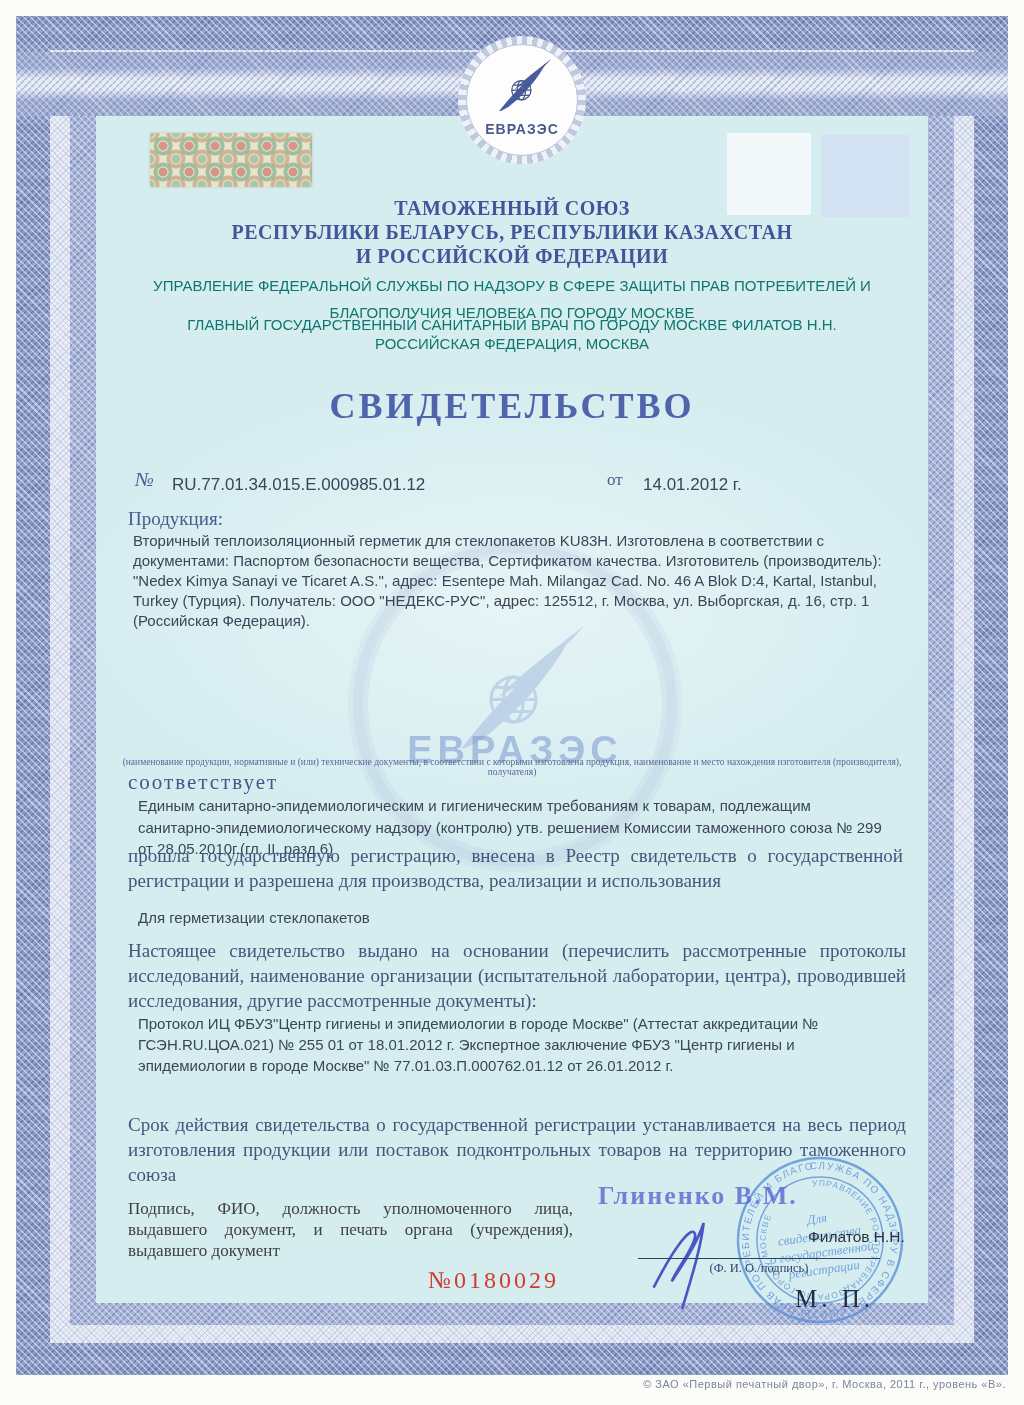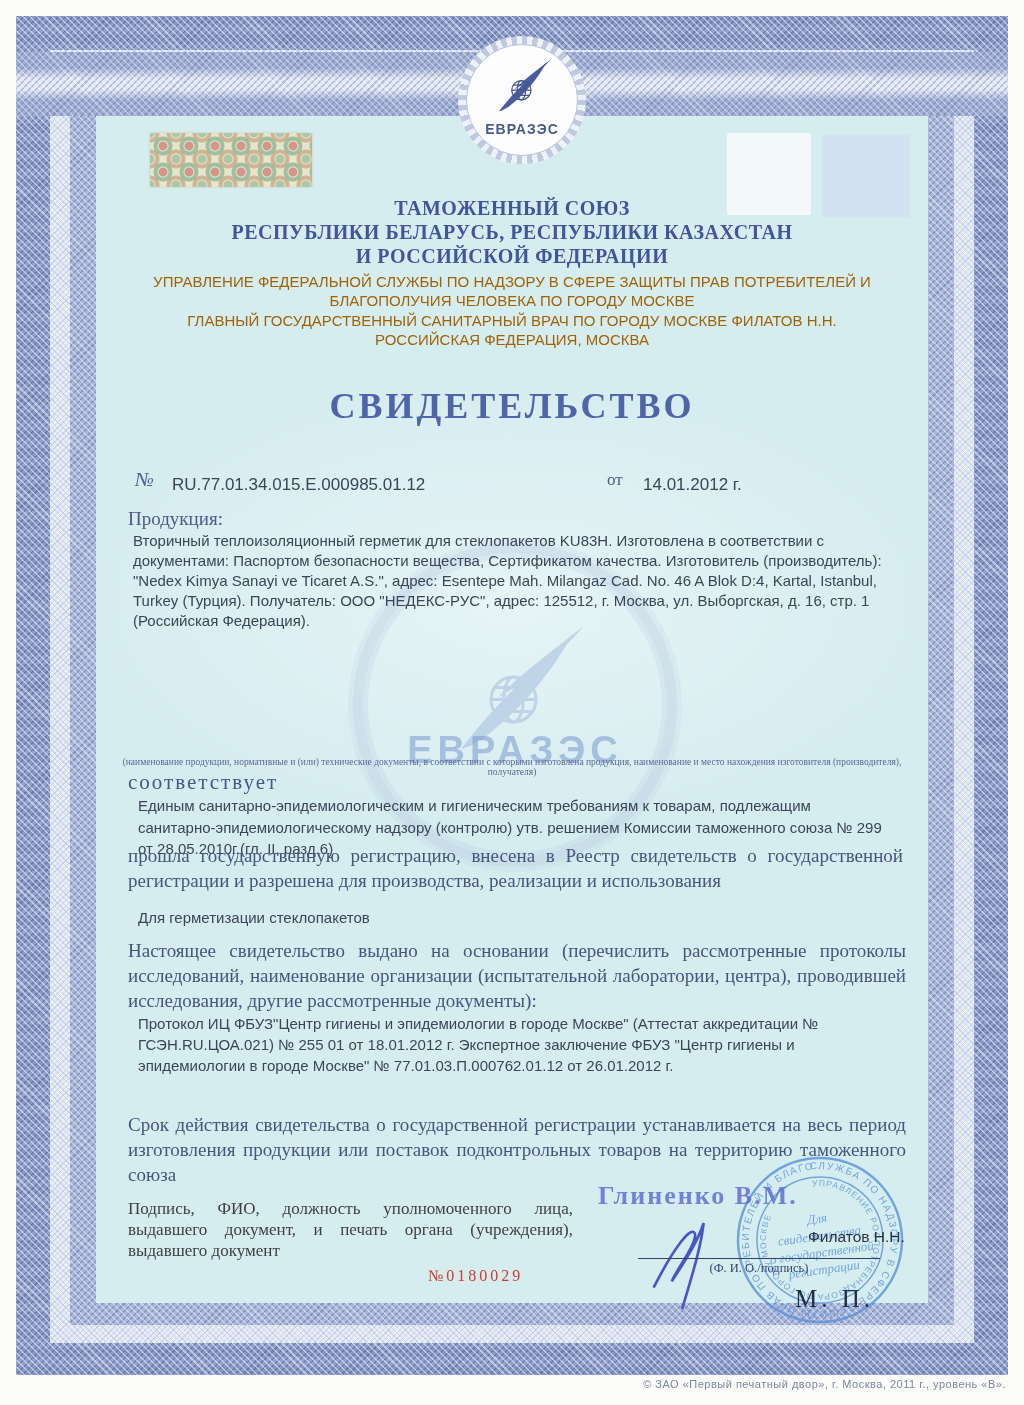--- a/index.html
+++ b/index.html
@@ -63,28 +63,28 @@
     z-index:1;}
   .watermark svg{position:absolute;left:62px;top:64px;opacity:.40;}
   .wm-text{position:absolute;left:0;right:0;top:176px;text-align:center;
     font-family:"Liberation Sans",sans-serif;font-weight:bold;font-size:38px;letter-spacing:5px;
     color:rgba(122,152,208,.55);}
 
   
   .txt{position:absolute;z-index:3;}
   .center{left:110px;width:804px;text-align:center;}
   .h-serif{font-weight:bold;color:#42549a;font-size:20px;letter-spacing:.5px;}
-  .h-sans{font-family:"Liberation Sans",sans-serif;color:#a16207;font-size:15px;line-height:19px;}
+  .h-sans{font-family:"Liberation Sans",sans-serif;color:#0f766e;font-size:15px;line-height:27px;}
   .footnote{font-size:10.5px;color:#5a6899;}
   .cert-title{font-weight:bold;color:#5064ac;font-size:36px;letter-spacing:3px;}
   .cert-sub{font-weight:bold;color:#44569c;font-size:24px;letter-spacing:3px;}
   .sans-body{font-family:"Liberation Sans",sans-serif;color:#3c4557;font-size:15px;line-height:20px;}
   .serif-big{color:#45567c;font-size:19px;line-height:25px;text-align:justify;}
   .label-serif{color:#4b5a8f;font-size:19px;}
-  .red-serial{color:#d03a30;font-size:16px;letter-spacing:3px;}
+  .red-serial{color:#d03a30;font-size:24px;letter-spacing:3px;}
   .sig-stamp-name{color:#6070d2;font-size:26px;font-weight:bold;letter-spacing:2px;opacity:.85;}
   .sig-line{border-top:1.5px solid #2e3f68;}
   .sig-caption{font-size:12.5px;color:#374570;text-align:center;}
   .copyright{font-family:"Liberation Sans",sans-serif;font-size:11px;color:#7a86a0;letter-spacing:.5px;}
   .stamp-wrap{position:absolute;left:735px;top:1155px;width:170px;height:170px;z-index:2;opacity:.82;transform:rotate(-8deg);}
 </style>
 </head>
 <body>
 
 <div class="page">

